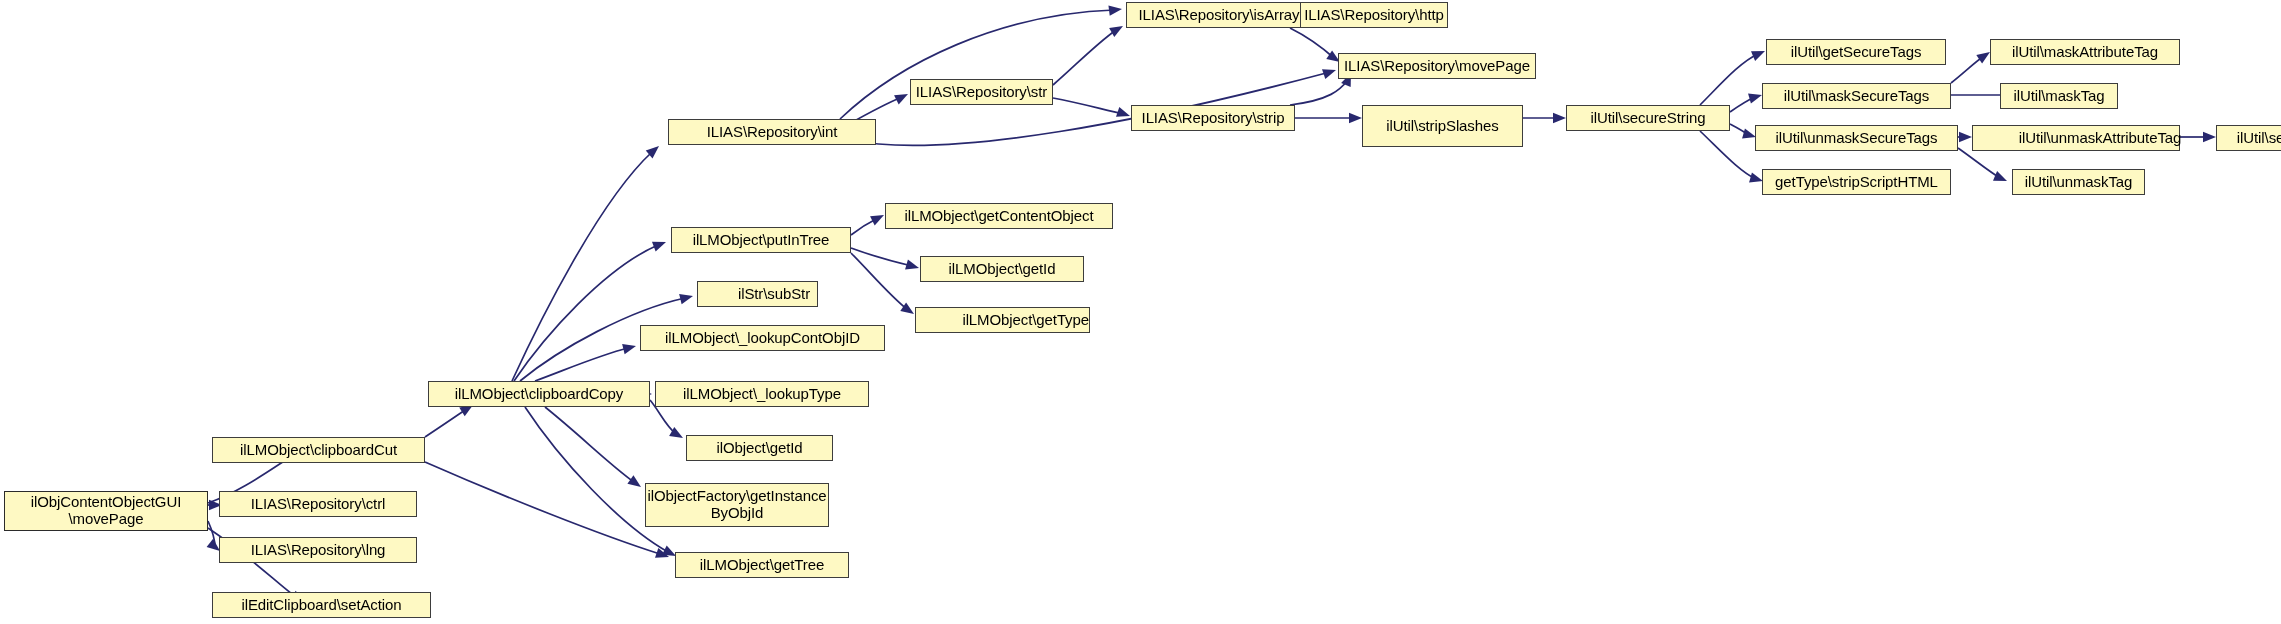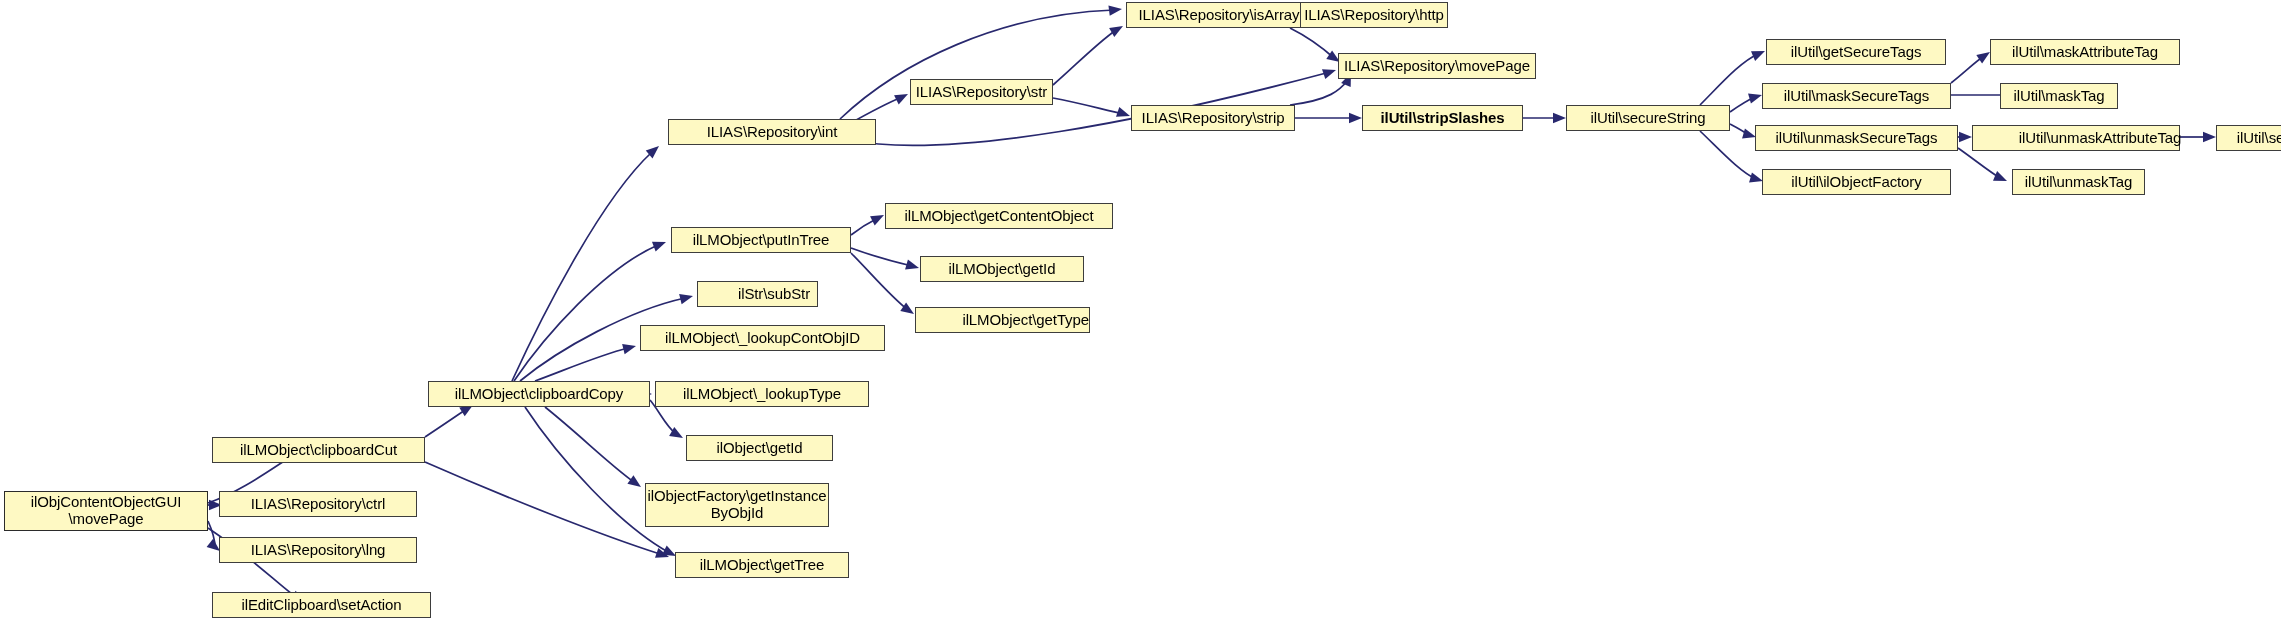--- a/index.html
+++ b/index.html
@@ -139,24 +139,24 @@
     <div class="node" style="left: 675px; top: 552px; width: 174px; height: 26px;"><span>ilLMObject\getTree</span></div>
     <div class="node" style="left: 885px; top: 203px; width: 228px; height: 26px;"><span>ilLMObject\getContentObject</span></div>
     <div class="node" style="left: 920px; top: 256px; width: 164px; height: 26px;"><span>ilLMObject\getId</span></div>
     <div class="node" style="left: 915px; top: 307px; width: 175px; height: 26px; justify-content: flex-end;"><span>ilLMObject\getType</span></div>
     <div class="node" style="left: 668px; top: 119px; width: 208px; height: 26px;"><span>ILIAS\Repository\int</span></div>
     <div class="node" style="left: 910px; top: 79px; width: 143px; height: 26px;"><span>ILIAS\Repository\str</span></div>
     <div class="node" style="left: 1131px; top: 105px; width: 164px; height: 26px;"><span>ILIAS\Repository\strip</span></div>
     <div class="node" style="left: 1126px; top: 2px; width: 186px; height: 26px;"><span>ILIAS\Repository\isArray</span></div>
     <div class="node" style="left: 1300px; top: 2px; width: 148px; height: 26px;"><span>ILIAS\Repository\http</span></div>
     <div class="node" style="left: 1338px; top: 53px; width: 198px; height: 26px;"><span>ILIAS\Repository\movePage</span></div>
-    <div class="node" style="left: 1362px; top: 105px; width: 161px; height: 26px; font-weight: bold;"><span>ilUtil\stripSlashes</span></div>
+    <div class="node" style="left: 1362px; top: 105px; width: 161px; height: 42px;"><span>ilUtil\stripSlashes</span></div>
     <div class="node" style="left: 1566px; top: 105px; width: 164px; height: 26px;"><span>ilUtil\secureString</span></div>
     <div class="node" style="left: 1766px; top: 39px; width: 180px; height: 26px;"><span>ilUtil\getSecureTags</span></div>
     <div class="node" style="left: 1762px; top: 83px; width: 189px; height: 26px;"><span>ilUtil\maskSecureTags</span></div>
     <div class="node" style="left: 1755px; top: 125px; width: 203px; height: 26px;"><span>ilUtil\unmaskSecureTags</span></div>
-    <div class="node" style="left: 1762px; top: 169px; width: 189px; height: 26px;"><span>ilUtil\ilObjectFactory</span></div>
+    <div class="node" style="left: 1762px; top: 169px; width: 189px; height: 26px;"><span>getType\stripScriptHTML</span></div>
     <div class="node" style="left: 1990px; top: 39px; width: 190px; height: 26px;"><span>ilUtil\maskAttributeTag</span></div>
     <div class="node" style="left: 2000px; top: 83px; width: 118px; height: 26px;"><span>ilUtil\maskTag</span></div>
     <div class="node" style="left: 1972px; top: 125px; width: 208px; height: 26px; padding-left: 48px;"><span>ilUtil\unmaskAttributeTag</span></div>
     <div class="node" style="left: 2012px; top: 169px; width: 133px; height: 26px;"><span>ilUtil\unmaskTag</span></div>
     <div class="node" style="left: 2216px; top: 125px; width: 145px; height: 26px;"><span>ilUtil\secureLink</span></div>
   </div>
 
 </body></html>

